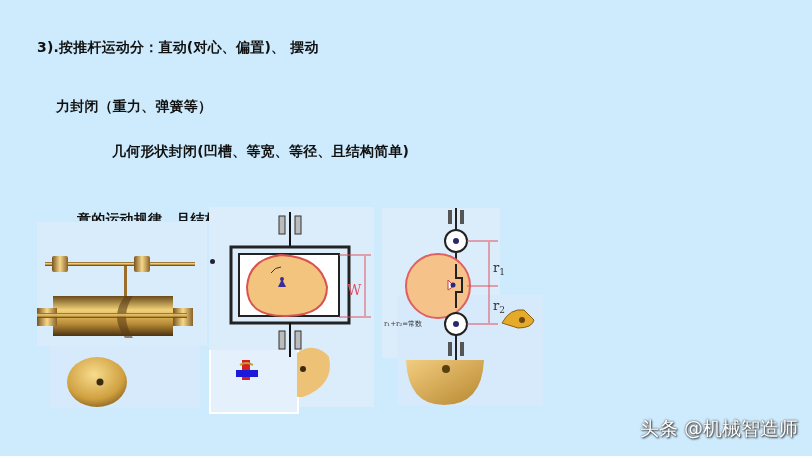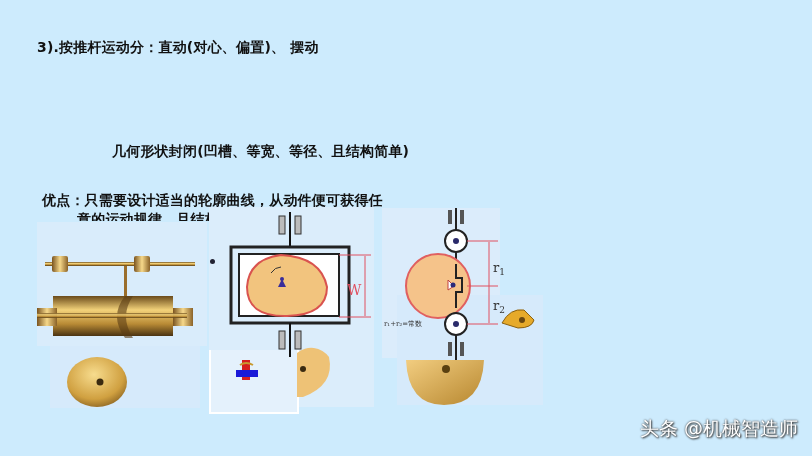--- a/index.html
+++ b/index.html
@@ -9,22 +9,22 @@
   .panel{position:absolute;background:#dcedfb;}
   .watermark{position:absolute;right:14px;bottom:14px;color:#fff;font-size:19px;text-shadow:0 0 2px #333,1px 1px 2px #333;white-space:nowrap;}
   svg{position:absolute;overflow:visible;}
 </style>
 </head>
 <body>
 
 <div class="slide">
 
   <div class="txt" style="left:37px;top:39px;">3).按推杆运动分：直动(对心、偏置)、 摆动</div>
+  <div class="txt" style="left:56px;top:98px;">力封闭（重力、弹簧等）</div>
   <div class="txt" style="left:112px;top:143px;">几何形状封闭(凹槽、等宽、等径、且结构简单)</div>
-  <div class="txt" style="left:42px;top:192px;">优点：只需要设计适当的轮廓曲线，从动件便可获得任</div>
   <div class="txt" style="left:77px;top:211px;clip-path:inset(0 0 45% 0);">意的运动规律，且结构简单、紧凑、设计方便</div>
 
   <div class="panel" style="left:37px;top:222px;width:170px;height:124px;background:#d9ecfb;"></div>
   <div class="panel" style="left:50px;top:346px;width:150px;height:62px;background:#d6eafb;"></div>
   <svg style="left:37px;top:222px;" width="170" height="190">
     <defs>
       <linearGradient id="gold" x1="0" y1="0" x2="0" y2="1">
         <stop offset="0" stop-color="#6a4a1a"></stop>
           <stop offset="0.35" stop-color="#f3d27a"></stop>
           <stop offset="0.7" stop-color="#b88a35"></stop>

